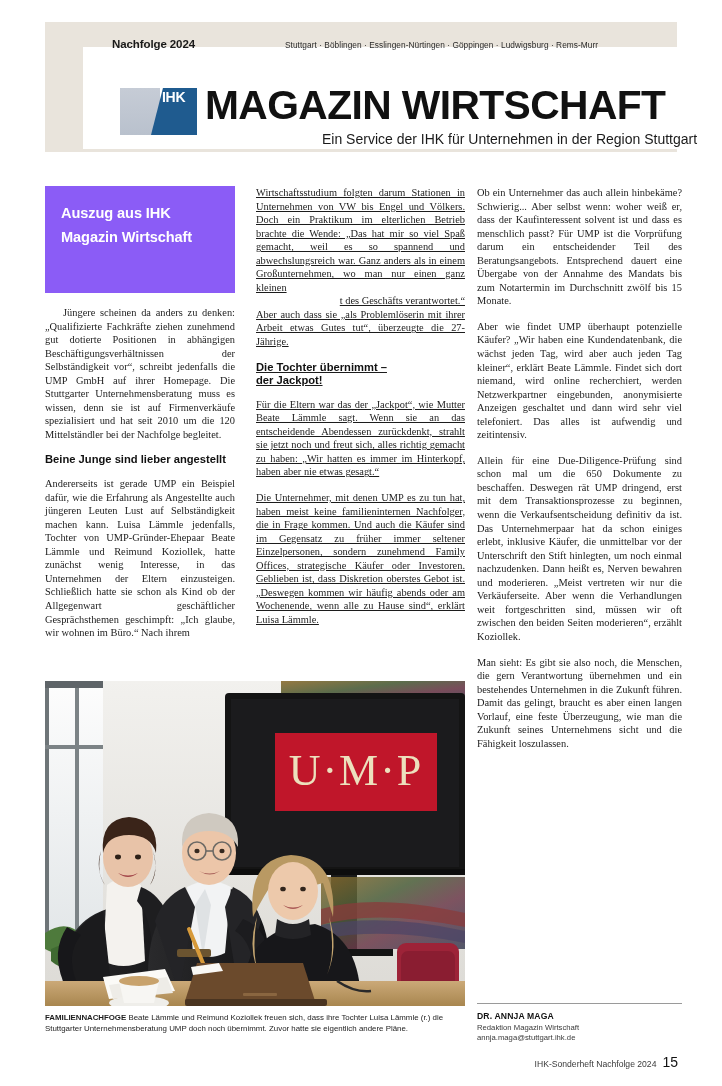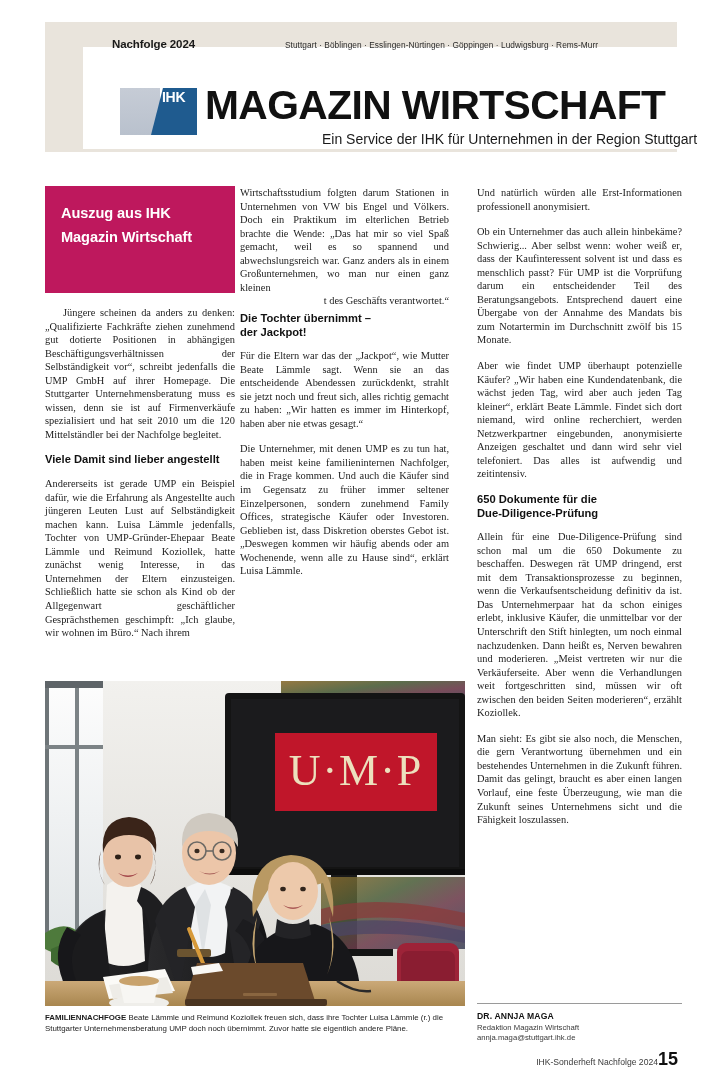--- a/index.html
+++ b/index.html
@@ -102,21 +102,21 @@
     position: absolute;
     top: 186px;
     font-size: 10.4px;
     line-height: 13.55px;
     color: #1c1c1c;
     text-align: justify;
     hyphens: auto;
     -webkit-hyphens: auto;
   }
   #col1 { left: 45px;  width: 190px; }
-  #col2 { left: 240px; width: 209px; }
+  #col2 { left: 256px; width: 209px; text-decoration: underline; }
   #col3 { left: 477px; width: 205px; }
 
   .col p { margin: 0 0 12px 0; }
   .col p.tight { margin-bottom: 11px; }
   .col p.indent { text-indent: 18px; }
 
   h2.sub {
     font-family: "Liberation Sans", sans-serif;
     font-weight: bold;
     font-size: 11.2px;
@@ -194,25 +194,25 @@
 
   
   #footer {
     position: absolute;
     right: 44px; bottom: 16px;
     font-family: "Liberation Sans", sans-serif;
     font-size: 8.6px;
     color: #3a3a3a;
     display: flex;
     align-items: baseline;
-    gap: 0;
+    gap: 6px;
   }
   #footer .pageno {
-    font-weight: bold;
-    font-size: 18px;
+    font-weight: normal;
+    font-size: 14px;
     color: #111111;
   }
 </style>
 </head>
 <body>
 
 <div id="masthead-band"></div>
 <div id="masthead-inner"></div>
 
 <div id="masthead-issue">Nachfolge 2024</div>
@@ -222,50 +222,46 @@
   <div id="logo-left"></div>
   <div id="logo-right">
     <div id="logo-right-shape"></div>
   </div>
   <div id="logo-text">IHK</div>
 </div>
 
 <div id="masthead-title">MAGAZIN WIRTSCHAFT</div>
 <div id="masthead-tagline">Ein Service der IHK für Unternehmen in der Region Stuttgart</div>
 
-<div id="teaser-box" style="background: #be185d;">
+<div id="teaser-box" style="background: #8b5cf6;">
   <div class="line">Auszug aus IHK</div>
   <div class="line">Magazin Wirtschaft</div>
 </div>
 
 <div class="col" id="col1" style="top:306px;">
   <p class="indent">Jüngere scheinen da anders zu denken: „Qualifizierte Fachkräfte ziehen zunehmend gut dotierte Positionen in abhängigen Beschäftigungsverhältnissen der Selbständigkeit vor“, schreibt jedenfalls die UMP GmbH auf ihrer Homepage. Die Stuttgarter Unternehmensberatung muss es wissen, denn sie ist auf Firmenverkäufe spezialisiert und hat seit 2010 um die 120 Mittelständler bei der Nachfolge begleitet.</p>
-  <h2 class="sub">Viele Damit sind lieber angestellt</h2>
+  <h2 class="sub">Beine Junge sind lieber angestellt</h2>
   <p>Andererseits ist gerade UMP ein Beispiel dafür, wie die Erfahrung als Angestellte auch jüngeren Leuten Lust auf Selbständigkeit machen kann. Luisa Lämmle jedenfalls, Tochter von UMP-Gründer-Ehepaar Beate Lämmle und Reimund Koziollek, hatte zunächst wenig Interesse, in das Unternehmen der Eltern einzusteigen. Schließlich hatte sie schon als Kind ob der Allgegenwart geschäftlicher Gesprächsthemen geschimpft: „Ich glaube, wir wohnen im Büro.“ Nach ihrem</p>
 </div>
 
 <div class="col" id="col2">
   <p class="tight" style="margin-bottom:0;">Wirtschaftsstudium folgten darum Stationen in Unternehmen von VW bis Engel und Völkers. Doch ein Praktikum im elterlichen Betrieb brachte die Wende: „Das hat mir so viel Spaß gemacht, weil es so spannend und abwechslungsreich war. Ganz anders als in einem Großunternehmen, wo man nur einen ganz kleinen</p>
   <p class="tight" style="margin-bottom:0;text-align:right;padding-left:42px;">t des Geschäfts verantwortet.“</p>
+  <p>Aber auch dass sie „als Problemlöserin mit ihrer Arbeit etwas Gutes tut“, überzeugte die 27-Jährige.</p>
   <h2 class="sub">
     <span>Die Tochter übernimmt –</span><br>
     <span>der Jackpot!</span>
   </h2>
   <p>Für die Eltern war das der „Jackpot“, wie Mutter Beate Lämmle sagt. Wenn sie an das entscheidende Abendessen zurückdenkt, strahlt sie jetzt noch und freut sich, alles richtig gemacht zu haben: „Wir hatten es immer im Hinterkopf, haben aber nie etwas gesagt.“</p>
   <p>Die Unternehmer, mit denen UMP es zu tun hat, haben meist keine familieninternen Nachfolger, die in Frage kommen. Und auch die Käufer sind im Gegensatz zu früher immer seltener Einzelpersonen, sondern zunehmend Family Offices, strategische Käufer oder Investoren. Geblieben ist, dass Diskretion oberstes Gebot ist. „Deswegen kommen wir häufig abends oder am Wochenende, wenn alle zu Hause sind“, erklärt Luisa Lämmle.</p>
 </div>
 
 <div class="col" id="col3">
-  <p>Und natürlich würden alle Erst-Informationen professionell anonymisiert.</p>
   <p>Ob ein Unternehmer das auch allein hinbekäme? Schwierig... Aber selbst wenn: woher weiß er, dass der Kaufinteressent solvent ist und dass es menschlich passt? Für UMP ist die Vorprüfung darum ein entscheidender Teil des Beratungsangebots. Entsprechend dauert eine Übergabe von der Annahme des Mandats bis zum Notartermin im Durchschnitt zwölf bis 15 Monate.</p>
   <p>Aber wie findet UMP überhaupt potenzielle Käufer? „Wir haben eine Kundendatenbank, die wächst jeden Tag, wird aber auch jeden Tag kleiner“, erklärt Beate Lämmle. Findet sich dort niemand, wird online recherchiert, werden Netzwerkpartner eingebunden, anonymisierte Anzeigen geschaltet und dann wird sehr viel telefoniert. Das alles ist aufwendig und zeitintensiv.</p>
-  <h2 class="sub">
-    <span>650 Dokumente für die</span><br>
-    <span>Due-Diligence-Prüfung</span>
-  </h2>
   <p>Allein für eine Due-Diligence-Prüfung sind schon mal um die 650 Dokumente zu beschaffen. Deswegen rät UMP dringend, erst mit dem Transaktionsprozesse zu beginnen, wenn die Verkaufsentscheidung definitiv da ist. Das Unternehmerpaar hat da schon einiges erlebt, inklusive Käufer, die unmittelbar vor der Unterschrift den Stift hinlegten, um noch einmal nachzudenken. Dann heißt es, Nerven bewahren und moderieren. „Meist vertreten wir nur die Verkäuferseite. Aber wenn die Verhandlungen weit fortgeschritten sind, müssen wir oft zwischen den beiden Seiten moderieren“, erzählt Koziollek.</p>
   <p>Man sieht: Es gibt sie also noch, die Menschen, die gern Verantwortung übernehmen und ein bestehendes Unternehmen in die Zukunft führen. Damit das gelingt, braucht es aber einen langen Vorlauf, eine feste Überzeugung, wie man die Zukunft seines Unternehmens sicht und die Fähigkeit loszulassen.</p>
 </div>
 
 <div id="photo">
   <svg width="420" height="325" viewBox="0 0 420 325">
     <defs>
       <linearGradient id="wallg" x1="0" y1="0" x2="0" y2="1">
         <stop offset="0" stop-color="#f2f1ee"></stop>
           <stop offset="1" stop-color="#dcdad5"></stop>

